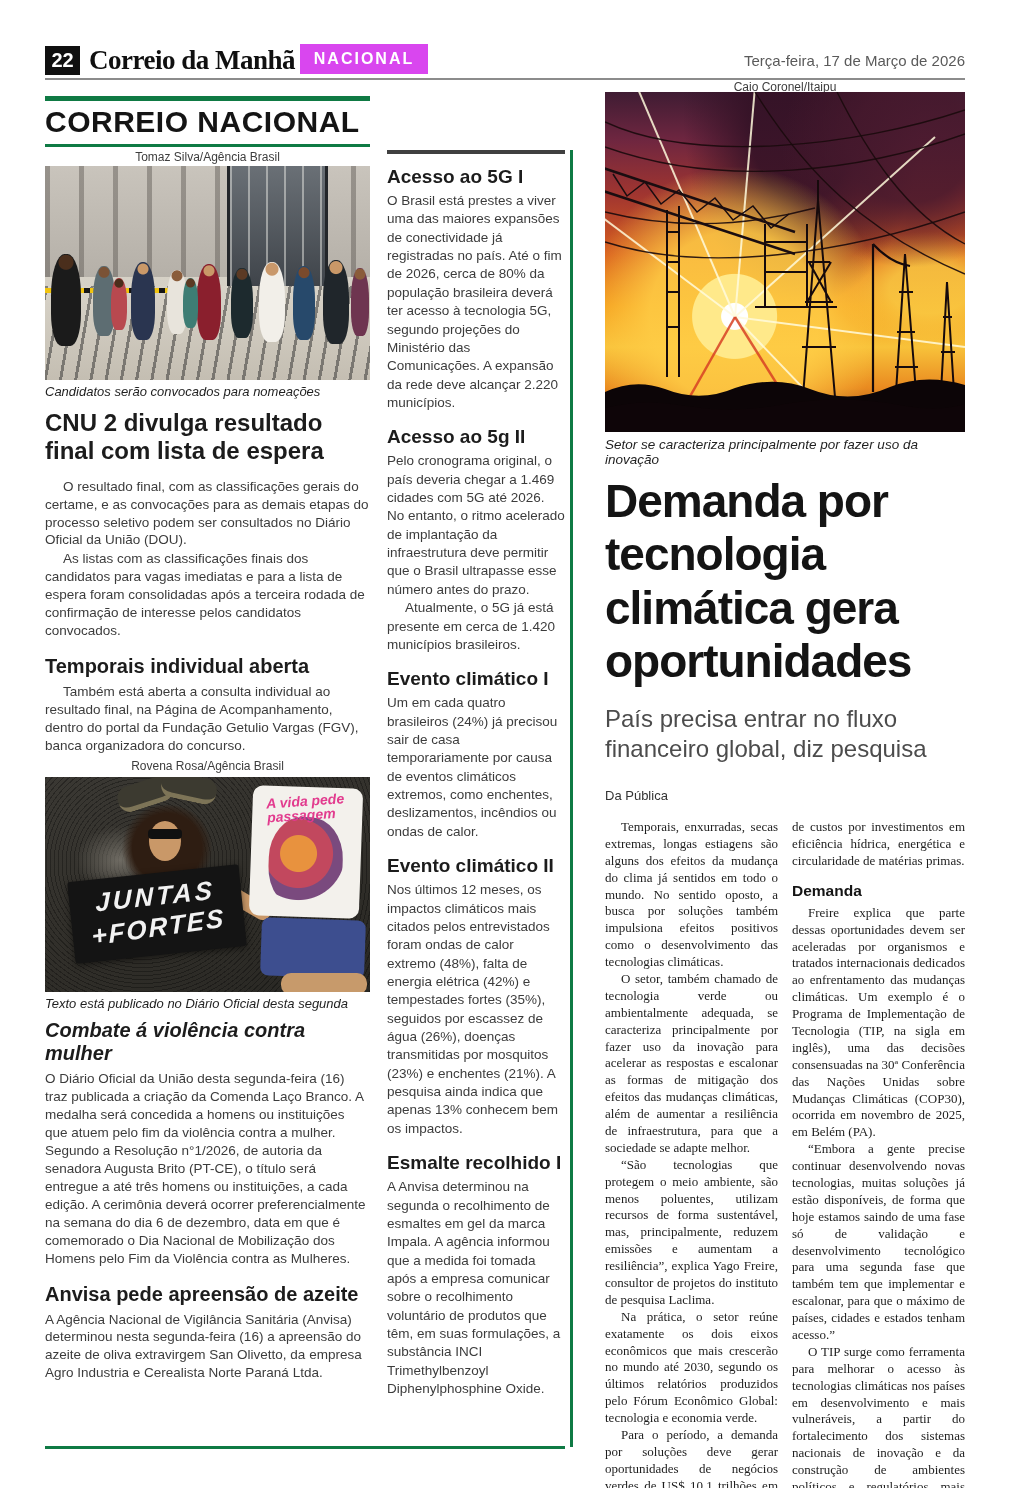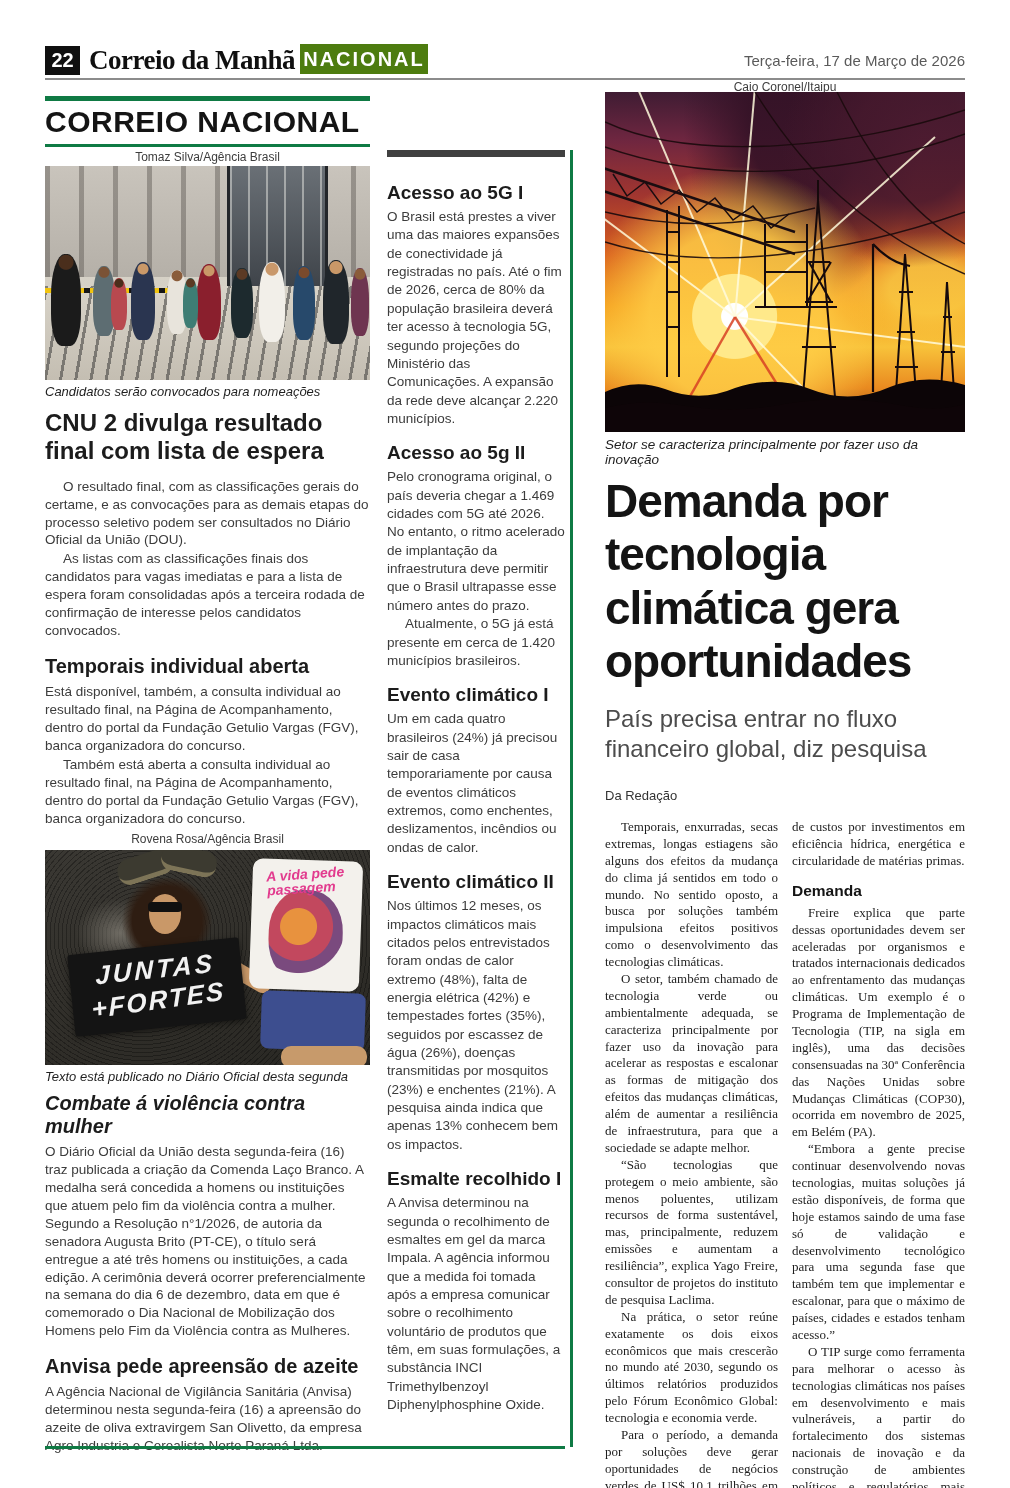--- a/index.html
+++ b/index.html
@@ -6,22 +6,22 @@
   html,body { background:#ffffff; }
   body { font-family:"Liberation Sans", sans-serif; color:#222; }
   .page { position:relative; width:1010px; height:1488px; background:#fff; overflow:hidden; margin:0 auto;border-radius:19px; }
 
   
   .hdr { position:absolute; left:45px; top:44px; width:920px; height:32px; display:flex; align-items:center; }
   .pagenum-box { width:35px; height:29px; background:#101010; color:#fff; font-size:20px; font-weight:bold;
                  display:flex; align-items:center; justify-content:center; }
   .masthead { margin-left:9px; font-family:"Liberation Serif", serif; font-weight:bold; font-size:27px;
               letter-spacing:-0.5px; color:#101010; }
-  .section-box { position:absolute; left:255px; top:0; width:128px; height:30px; background:#4d7c0f; color:#fff;
-                 font-size:20px; font-weight:bold; letter-spacing:2px; display:flex; align-items:center; justify-content:center; }
+  .section-box { position:absolute; left:255px; top:0; width:128px; height:30px; background:#d946ef; color:#fff;
+                 font-size:16px; font-weight:bold; letter-spacing:2px; display:flex; align-items:center; justify-content:center; }
   .hdr-date { margin-left:auto; font-size:15px; color:#5a5a5a; }
   .header-rule { position:absolute; left:45px; top:78px; width:920px; height:2px; background:#8c8c8c; }
 
   
   .credit { font-size:12px; color:#3d3d3d; text-align:center; }
   .caption { font-size:13px; font-style:italic; color:#1f1f1f; }
   .body-p { font-size:13.5px; line-height:1.33; color:#3c3c3c; }
   .indent { text-indent:18px; }
   .green { background:#0f7a44; }
 
@@ -87,21 +87,21 @@
       background:radial-gradient(circle at 40% 40%, #e8923e 0 18px, #c2485e 19px 34px, #7a4a7e 35px 46px, rgba(0,0,0,0) 47px); }
   .pr-shirt-text { position:absolute; left:14px; top:6px; color:#e23b8e; font-size:14px; font-weight:bold; font-style:italic;
       line-height:1; transform:rotate(-6deg); }
   .pr-shorts { position:absolute; left:216px; top:142px; width:104px; height:58px; background:#3d4e8f; border-radius:8px;
       transform:rotate(2deg); }
   .pr-legs { position:absolute; left:236px; top:196px; width:86px; height:22px; background:#c79a6b; border-radius:10px; }
   .pr-arm { position:absolute; left:176px; top:118px; width:52px; height:16px; background:#c99868; border-radius:8px;
       transform:rotate(30deg); }
 
   
-  .col-mid { position:absolute; left:387px; top:150px; width:178px; border-top:7px solid #404040; padding-top:25px; }
+  .col-mid { position:absolute; left:387px; top:150px; width:178px; border-top:4px solid #404040; padding-top:12px; }
   .mid-head { font-size:19px; font-weight:bold; color:#1c1c1c; margin:14px 0 4px; }
   .col-mid .mid-head:first-child { margin-top:0; }
   .mid-p { font-size:13.5px; line-height:1.36; color:#3c3c3c; }
 
   
   .v-rule { position:absolute; left:570px; top:150px; width:3px; height:1297px; }
   .bottom-rule { position:absolute; left:45px; top:1446px; width:520px; height:3px; }
 
   
   .credit-right { position:absolute; left:605px; top:80px; width:360px; }
@@ -166,21 +166,20 @@
       <i class="pp p11"></i>
         <i class="pp p12"></i>
     </div>
     <div class="caption">Candidatos serão convocados para nomeações</div>
 
     <h2 class="headline-lg">CNU 2 divulga resultado final com lista de espera</h2>
     <p class="body-p indent">O resultado final, com as classificações gerais do certame, e as convocações para as demais etapas do processo seletivo podem ser consultados no Diário Oficial da União (DOU).</p>
     <p class="body-p indent">As listas com as classificações finais dos candidatos para vagas imediatas e para a lista de espera foram consolidadas após a terceira rodada de confirmação de interesse pelos candidatos convocados.</p>
 
     <h3 class="subhead">Temporais individual aberta</h3>
-    <p class="body-p">Está disponível, também, a consulta individual ao resultado final, na Página de Acompanhamento, dentro do portal da Fundação Getulio Vargas (FGV), banca organizadora do concurso.</p>
     <p class="body-p indent">Também está aberta a consulta individual ao resultado final, na Página de Acompanhamento, dentro do portal da Fundação Getulio Vargas (FGV), banca organizadora do concurso.</p>
 
     <div class="credit" style="margin-top:4px;">Rovena Rosa/Agência Brasil</div>
     <div class="photo photo-protest">
       <div class="pr-grey"></div>
       <div class="pr-shoe s1"></div>
       <div class="pr-shoe s2"></div>
       <div class="pr-hair"></div>
       <div class="pr-face"></div>
       <div class="pr-glasses"></div>
@@ -270,21 +269,21 @@
         </g>
 
         <path fill="#0c0507" d="M0,340 V300 Q30,286 60,297 Q95,311 130,296 Q170,283 205,297 Q245,313 285,295 Q320,281 360,293 V340 Z"></path>
         <path fill="rgba(15,6,8,0.85)" d="M0,340 V316 Q40,306 80,314 Q130,322 180,312 Q240,302 300,314 Q335,320 360,312 V340 Z"></path>
       </svg>
     </div>
     <div class="caption">Setor se caracteriza principalmente por fazer uso da inovação</div>
 
     <h1 class="right-headline">Demanda por tecnologia climática gera oportunidades</h1>
     <div class="right-subhead">País precisa entrar no fluxo financeiro global, diz pesquisa</div>
-    <div class="byline">Da Redação</div>
+    <div class="byline">Da Pública</div>
 
     <div class="right-cols">
       <div class="rc">
         <p>Temporais, enxurradas, secas extremas, longas estiagens são alguns dos efeitos da mudança do clima já sentidos em todo o mundo. No sentido oposto, a busca por soluções também impulsiona efeitos positivos como o desenvolvimento das tecnologias climáticas.</p>
         <p>O setor, também chamado de tecnologia verde ou ambientalmente adequada, se caracteriza principalmente por fazer uso da inovação para acelerar as respostas e escalonar as formas de mitigação dos efeitos das mudanças climáticas, além de aumentar a resiliência de infraestrutura, para que a sociedade se adapte melhor.</p>
         <p>“São tecnologias que protegem o meio ambiente, são menos poluentes, utilizam recursos de forma sustentável, mas, principalmente, reduzem emissões e aumentam a resiliência”, explica Yago Freire, consultor de projetos do instituto de pesquisa Laclima.</p>
         <p>Na prática, o setor reúne exatamente os dois eixos econômicos que mais crescerão no mundo até 2030, segundo os últimos relatórios produzidos pelo Fórum Econômico Global: tecnologia e economia verde.</p>
         <p>Para o período, a demanda por soluções deve gerar oportunidades de negócios verdes de US$ 10,1 trilhões em todo o mundo, dos quais quase metade dessa receita – cerca de US$ 800 bilhões – virão na forma de economia</p>
       </div>
       <div class="rc">

